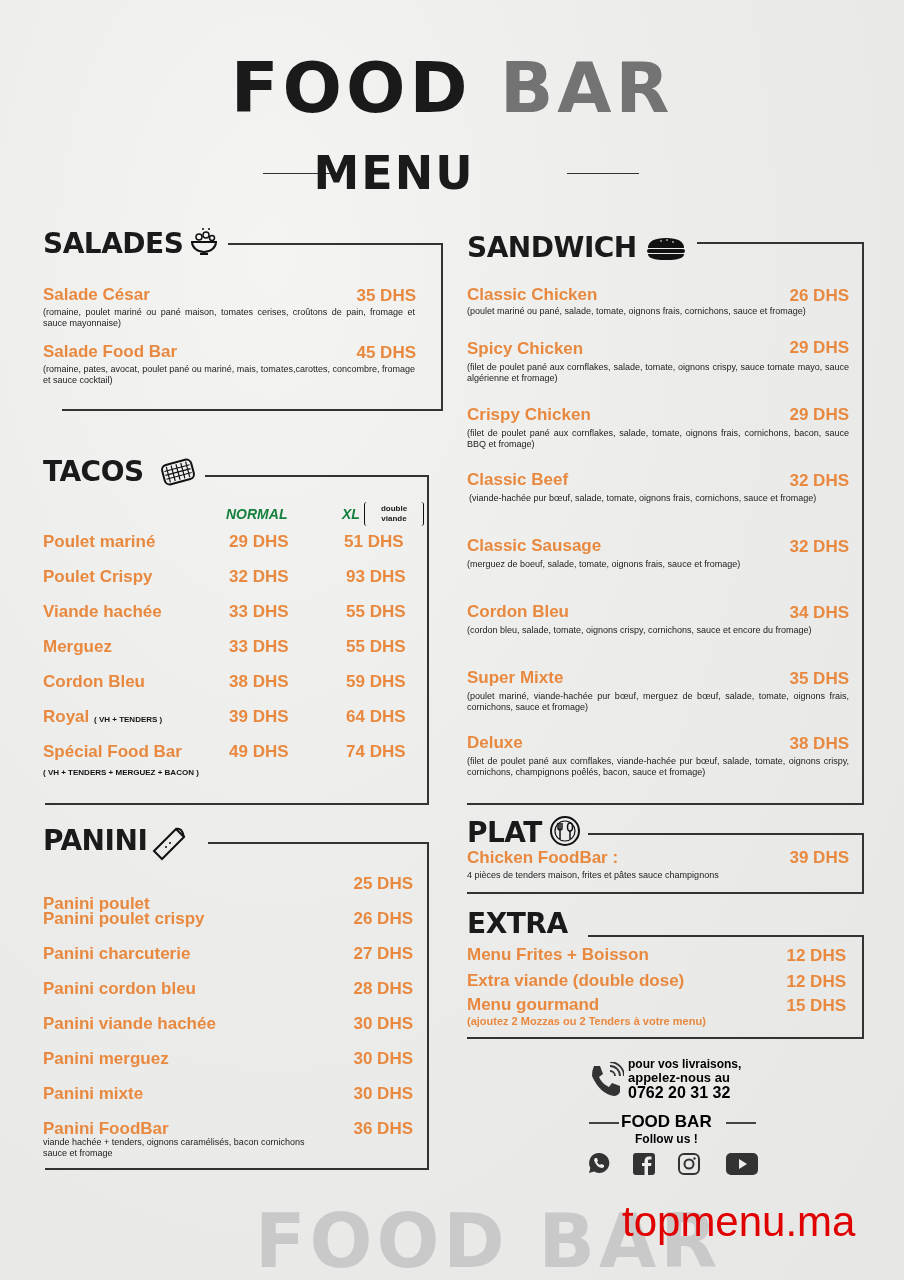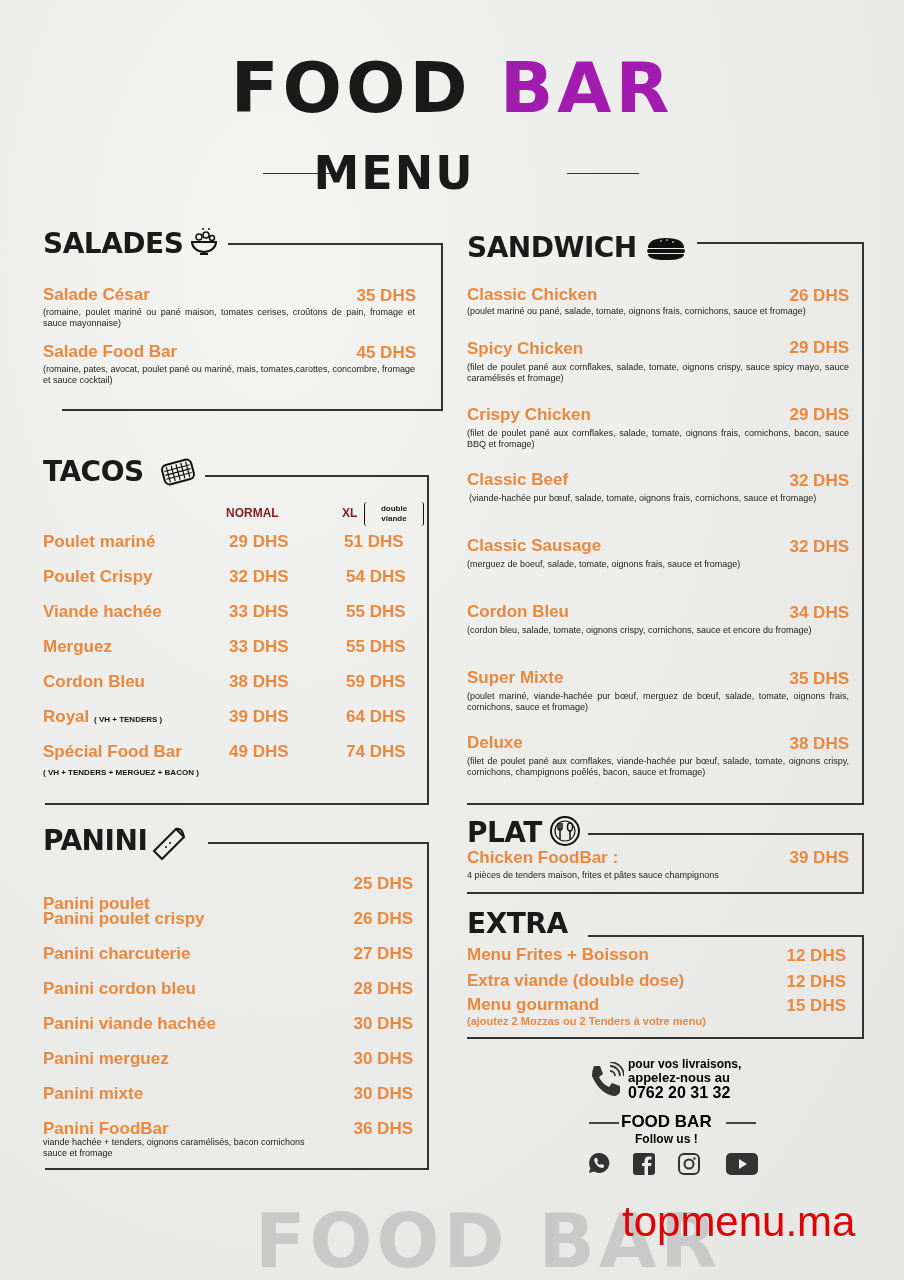--- a/index.html
+++ b/index.html
@@ -1,29 +1,29 @@
 <!DOCTYPE html>
 <html><head>
 <meta charset="utf-8">
 <style>
   html,body{margin:0;padding:0;}
   body{width:904px;height:1280px;position:relative;overflow:hidden;
     background:radial-gradient(ellipse at 30% 20%,#f4f4f3 0%,#ececeb 45%,#e6e6e5 100%);
     font-family:"Liberation Sans",sans-serif;color:#1a1a1a;}
   .abs{position:absolute;}
   .brand{left:0;width:904px;top:48px;text-align:center;font-family:"DejaVu Sans",sans-serif;font-weight:bold;font-size:70px;letter-spacing:4px;line-height:80px;}
-  .brand .b1{color:#1a1a1a;} .brand .b2{color:#a21caf;text-align:right;}
+  .brand .b1{color:#1a1a1a;} .brand .b2{color:#737373;text-align:right;}
   .menu-title{left:0;width:788px;top:146px;text-align:center;font-family:"DejaVu Sans",sans-serif;font-weight:bold;font-size:46px;letter-spacing:2px;line-height:54px;}
   .rule{height:2px;background:#333;}
   .sec-title{font-family:"DejaVu Sans",sans-serif;font-weight:bold;font-size:28px;letter-spacing:-0.5px;line-height:32px;}
   .box{border-top:2px solid #333;border-right:2px solid #333;border-bottom:2px solid #333;}
   .name{color:#e8893f;font-weight:bold;font-size:17px;line-height:20px;white-space:nowrap;}
   .price{color:#e8893f;font-weight:bold;font-size:17px;line-height:20px;text-align:right;white-space:nowrap;}
   .desc{font-size:9px;line-height:11px;color:#222;}
-  .col-head{font-weight:bold;font-size:12px;color:#7f1d1d;}
+  .col-head{font-weight:bold;font-size:14px;color:#15803d;font-style:italic;}
   .small-note{font-weight:bold;font-size:8px;color:#111;}
   .watermark{left:255px;top:1198px;font-family:"DejaVu Sans",sans-serif;font-weight:bold;font-size:74px;color:#c9c9c9;letter-spacing:4px;}
   .site{left:622px;top:1198px;color:#e00000;font-size:42px;font-family:"Liberation Sans",sans-serif;}
   .contact{color:#000000;font-weight:bold;}
 </style>
 </head>
 <body>
 
 <div class="abs brand"><span class="b1">FOOD</span> <span class="b2">BAR</span></div>
 <div class="abs rule" style="left:263px;top:173px;width:72px;height:1px;"></div>
@@ -73,21 +73,21 @@
     <div>double</div>
     <div>viande</div>
   </div>
 
 <div class="abs name" style="left:43px;top:532px;">Poulet mariné</div>
 <div class="abs price" style="left:229px;top:532px;text-align:left;">29 DHS</div>
 <div class="abs price" style="left:344px;top:532px;text-align:left;">51 DHS</div>
 
 <div class="abs name" style="left:43px;top:567px;">Poulet Crispy</div>
 <div class="abs price" style="left:229px;top:567px;text-align:left;">32 DHS</div>
-<div class="abs price" style="left:346px;top:567px;text-align:left;">54 DHS</div>
+<div class="abs price" style="left:346px;top:567px;text-align:left;">93 DHS</div>
 
 <div class="abs name" style="left:43px;top:602px;">Viande hachée</div>
 <div class="abs price" style="left:229px;top:602px;text-align:left;">33 DHS</div>
 <div class="abs price" style="left:346px;top:602px;text-align:left;">55 DHS</div>
 
 <div class="abs name" style="left:43px;top:637px;">Merguez</div>
 <div class="abs price" style="left:229px;top:637px;text-align:left;">33 DHS</div>
 <div class="abs price" style="left:346px;top:637px;text-align:left;">55 DHS</div>
 
 <div class="abs name" style="left:43px;top:672px;">Cordon Bleu</div>
@@ -145,21 +145,21 @@
   </svg>
 <div class="abs box" style="left:467px;top:242px;width:395px;height:561px;border-top:none;"></div>
 <div class="abs rule" style="left:697px;top:242px;width:167px;"></div>
 
 <div class="abs name" style="left:467px;top:285px;">Classic Chicken</div>
 <div class="abs price" style="left:760px;top:286px;width:89px;">26 DHS</div>
 <div class="abs desc" style="left:467px;top:306px;width:382px;">(poulet mariné ou pané, salade, tomate, oignons frais, cornichons, sauce et fromage)</div>
 
 <div class="abs name" style="left:467px;top:339px;">Spicy Chicken</div>
 <div class="abs price" style="left:760px;top:338px;width:89px;">29 DHS</div>
-<div class="abs desc" style="left:467px;top:362px;width:382px;text-align:justify;">(filet de poulet pané aux cornflakes, salade, tomate, oignons crispy, sauce spicy mayo, sauce caramélisés et fromage)</div>
+<div class="abs desc" style="left:467px;top:362px;width:382px;text-align:justify;">(filet de poulet pané aux cornflakes, salade, tomate, oignons crispy, sauce tomate mayo, sauce algérienne et fromage)</div>
 
 <div class="abs name" style="left:467px;top:405px;">Crispy Chicken</div>
 <div class="abs price" style="left:760px;top:405px;width:89px;">29 DHS</div>
 <div class="abs desc" style="left:467px;top:428px;width:382px;text-align:justify;">(filet de poulet pané aux cornflakes, salade, tomate, oignons frais, cornichons, bacon, sauce BBQ et fromage)</div>
 
 <div class="abs name" style="left:467px;top:470px;">Classic Beef</div>
 <div class="abs price" style="left:760px;top:471px;width:89px;">32 DHS</div>
 <div class="abs desc" style="left:469px;top:493px;width:382px;">(viande-hachée pur bœuf, salade, tomate, oignons frais, cornichons, sauce et fromage)</div>
 
 <div class="abs name" style="left:467px;top:536px;">Classic Sausage</div>

